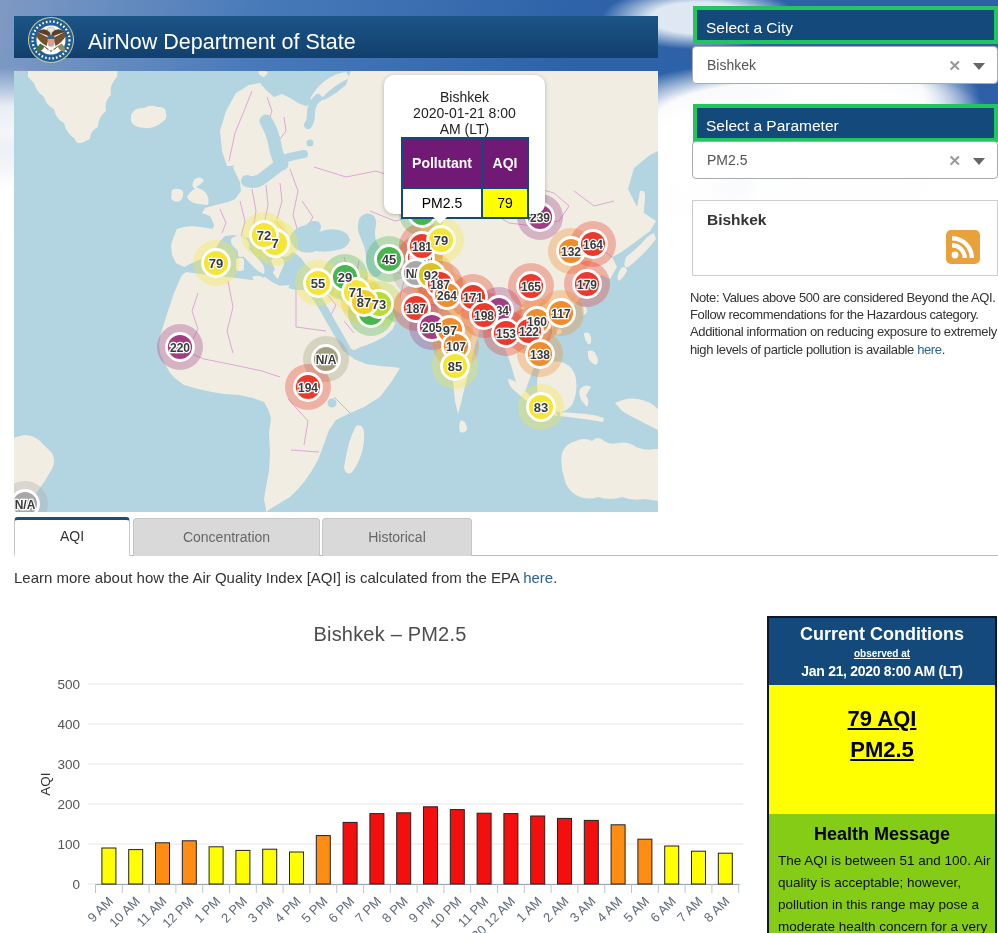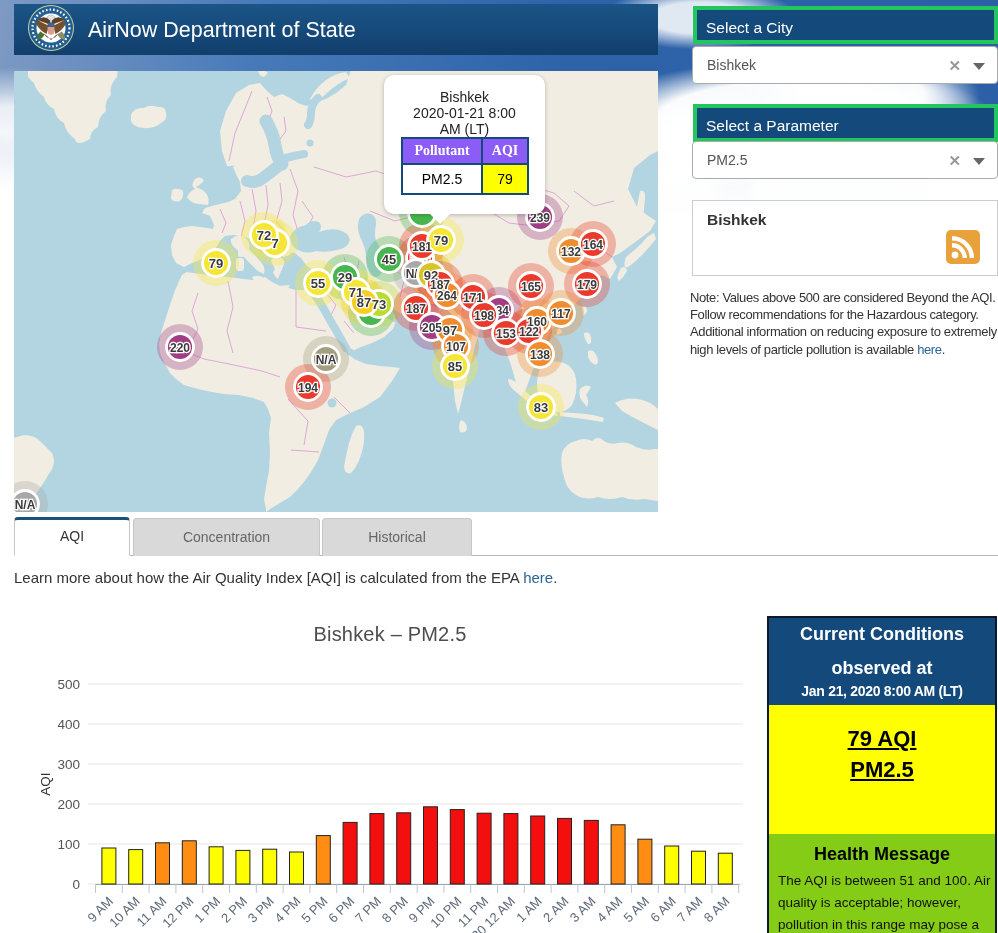--- a/index.html
+++ b/index.html
@@ -18,21 +18,21 @@
     radial-gradient(160px 60px at 860px 95px, rgba(255,255,255,.95) 40%, rgba(255,255,255,0) 75%),
     radial-gradient(180px 70px at 720px 140px, rgba(255,255,255,.9) 35%, rgba(255,255,255,0) 70%),
     radial-gradient(130px 55px at 990px 170px, rgba(255,255,255,.9) 40%, rgba(255,255,255,0) 75%),
     radial-gradient(150px 70px at 10px 120px, rgba(255,255,255,.8) 20%, rgba(255,255,255,0) 75%),
     radial-gradient(500px 220px at 40px 290px, rgba(255,255,255,.98) 45%, rgba(255,255,255,0) 90%),
     linear-gradient(180deg, rgba(255,255,255,0) 0%, rgba(255,255,255,0) 40%, rgba(255,255,255,.9) 75%, #ffffff 92%),
     linear-gradient(100deg, #7e9ac4 0%, #487ab9 25%, #2e63a9 55%, #2c5fa6 100%);
 }
 
 
-#hdr { left:14px; top:4px; width:644px; height:51px;
+#hdr { left:14px; top:16px; width:644px; height:42px;
   background:linear-gradient(180deg,#1b5587 0%,#154878 60%,#123f6c 100%);padding-left:17px; }
 #hdr .title { position:absolute; left:74px; top:14px; color:#fff; font-size:21.5px; letter-spacing:0; }
 
 
 .sbh { left:693px; width:305px; height:38px; background:#14497b; border:4px solid #22c55e; color:#fff; font-size:15.5px; line-height:36px; padding-left:9px; }
 .sdd { left:692px; width:306px; height:38px; background:#fff; border:1px solid #aaa; border-radius:4px; font-size:14px; color:#555; line-height:36px; padding-left:14px; }
 .ddx { position:absolute; right:36px; top:0px; color:#999; font-size:15px; font-weight:bold; line-height:37px; }
 .dda { position:absolute; right:12px; top:16px; width:0; height:0; border-left:6px solid transparent; border-right:6px solid transparent; border-top:7px solid #666; }
 #rssbox { left:692px; top:200px; width:306px; height:76px; background:#fff; border:1px solid #ccc; }
 #rssbox b { position:absolute; left:14px; top:10px; font-size:15.5px; color:#333; }
@@ -44,33 +44,33 @@
 .tab { top:518px; height:38px; font-size:14px; text-align:center; }
 #tab1 { left:14px; width:116px; background:#fff; border:1px solid #c6c6c6; border-top:3px solid #1a5276; border-bottom:1px solid #fff; color:#333; line-height:33px; top:517px; height:39px; z-index:3; border-radius:4px 4px 0 0;}
 #tab2 { left:133px; width:187px; background:#d9d9d9; border:1px solid #c6c6c6; border-bottom:none; color:#666; line-height:36px; border-radius:4px 4px 0 0; }
 #tab3 { left:322px; width:150px; background:#d9d9d9; border:1px solid #c6c6c6; border-bottom:none; color:#666; line-height:36px; border-radius:4px 4px 0 0; }
 #learn { left:14px; top:569px; font-size:15px; color:#333; }
 
 
 #cc { left:767px; top:616px; width:230px; height:322px; border:2px solid #0f172a; background:#84cc16; }
 #cc .h { background:#14497b; color:#fff; text-align:center; padding:6px 0; }
 #cc .h .l1 { font-size:18px; font-weight:bold; }
-#cc .h .l2 { font-size:18px; font-weight:bold; margin-top:13px; }
+#cc .h .l2 { font-size:10px; font-weight:bold; margin-top:3px;text-decoration:underline; }
 #cc .h .l3 { font-size:14px; letter-spacing:-0.3px; font-weight:bold; margin-top:4px; }
 #cc .y { background:#ffff00; text-align:center; height:129px; padding-top:18px;text-decoration:underline; }
 #cc .y div { font-size:22px; font-weight:bold; color:#000; line-height:31px; }
 #cc .g { text-align:center; }
 #cc .g .hm { font-size:18px; font-weight:bold; margin:10px 0 5px; }
 #cc .g p { font-size:13.5px; line-height:22px; text-align:left; padding:0 2px 0 9px; color:#111; }
 
 
 #tip { left:384px; top:75px; width:161px; height:139px; background:#fff; border-radius:10px; box-shadow:0 1px 4px rgba(0,0,0,.25); z-index:5; }
 #tip .txt { margin-top:14px; text-align:center; font-size:14px; line-height:16px; color:#222; }
 #tip table { position:absolute; left:17px; top:62px; border-collapse:collapse; }
-#tip th { background:#8b5cf6; color:#fff; font-size:14px; padding:4px 0; border:2px solid #14497b;font-family:Liberation Serif, serif; }
+#tip th { background:#701a75; color:#fff; font-size:14px; padding:16px 0; border:2px solid #14497b; }
 #tip td { font-size:14px; text-align:center; padding:6px 0; border:2px solid #14497b; color:#000; }
 #tipptr { left:429px; top:213px; width:22px; height:11px; z-index:5; }
 
 
 #chart { left:0px; top:600px; }
 #ctitle { left:300px; top:623px; width:180px; text-align:center; font-size:20px; color:#4d4d4d; letter-spacing:.2px;}
 </style>
 </head>
 <body>
 <div id="page">

